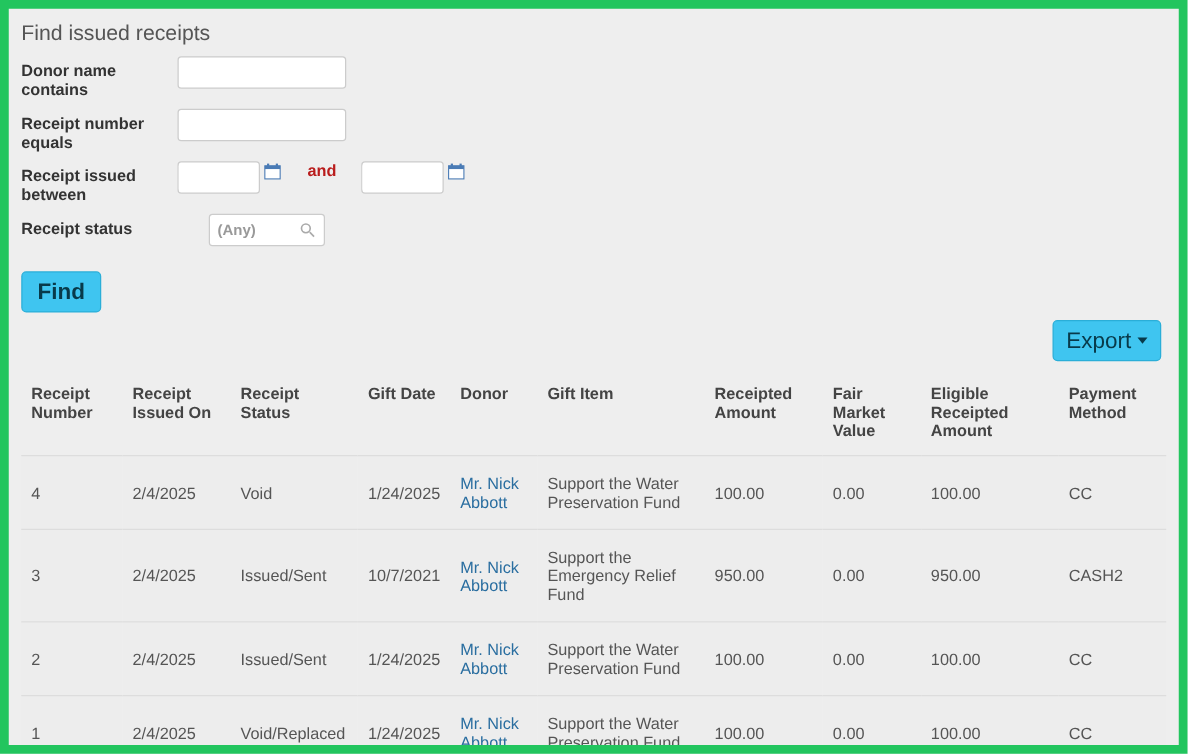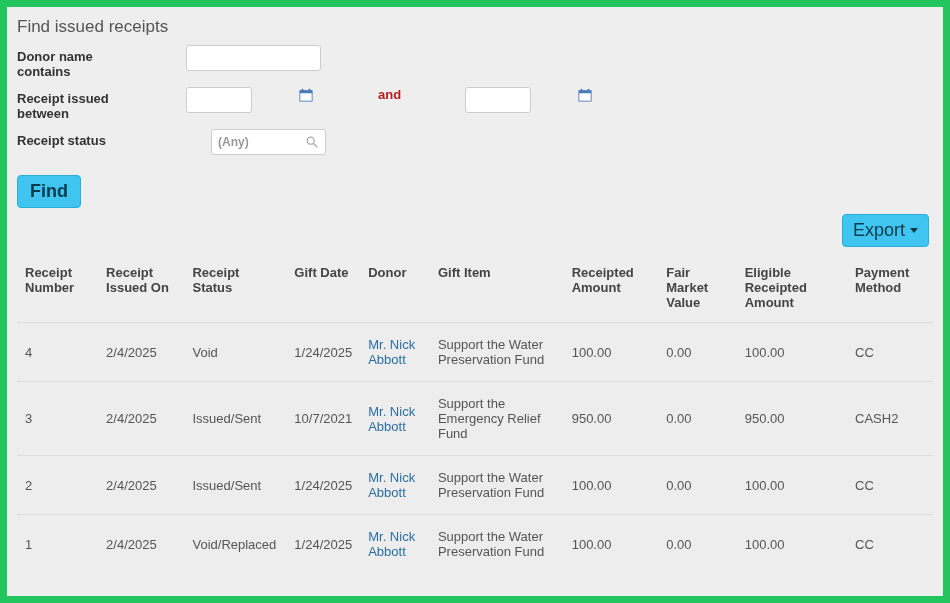--- a/index.html
+++ b/index.html
@@ -26,21 +26,20 @@
     font-weight: 500;
     margin: 2px 0 8px 0;
   }
   .filter-row {
     display: flex;
     align-items: flex-start;
     margin-bottom: 8px;
     font-size: 13px;
     color: #333;
     font-weight: 600;
-    gap: 44px;
   }
   .filter-label {
     width: 125px;
     padding-top: 4px;
   }
   .text-input {
     width: 135px;
     height: 26px;
     border: 1px solid #ccc;
     border-radius: 3px;
@@ -73,21 +72,21 @@
     margin-left: 2px;
   }
   .cal-icon svg { width: 14px; height: 14px; }
   .between-and {
     margin: 0 20px;
     font-weight: 600;
     font-size: 13px;
     color: #b91c1c;
   }
   .select-wrap {
-    width: 115px;
+    width: 93px;
     height: 26px;
     border: 1px solid #ccc;
     border-radius: 3px;
     background: #fff;
     display: flex;
     align-items: center;
     padding: 0 6px;
     color: #999;
     font-size: 12px;
     position: relative;
@@ -162,20 +161,24 @@
   <div class="content">
 
     <div class="page-title">Find issued receipts</div>
 
     
     <div class="filter-row">
       <div class="filter-label">Donor name contains</div>
       <input class="text-input" type="text" style="">
     </div>
 
+    <div class="filter-row">
+      <div class="filter-label">Receipt number equals</div>
+      <input class="text-input" type="text" style="">
+    </div>
 
     <div class="filter-row">
       <div class="filter-label">Receipt issued between</div>
       <span class="date-wrap">
         <input class="date-input" type="text" style="">
       </span>
       <span class="cal-icon">
         <svg viewBox="0 0 16 16">
             <rect x="1" y="3" width="14" height="12" fill="#fff" stroke="#4a7bb5"></rect>
             <rect x="1" y="3" width="14" height="3" fill="#4a7bb5"></rect>

